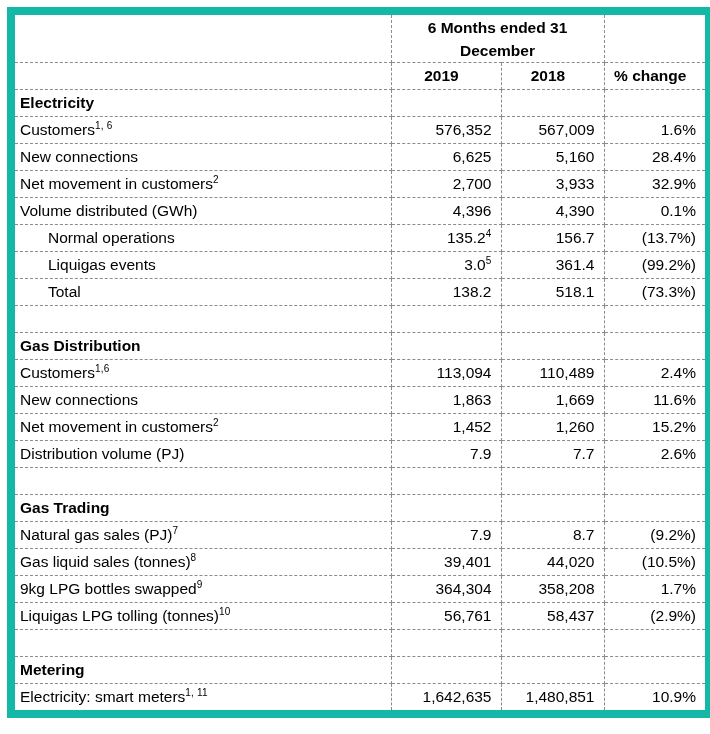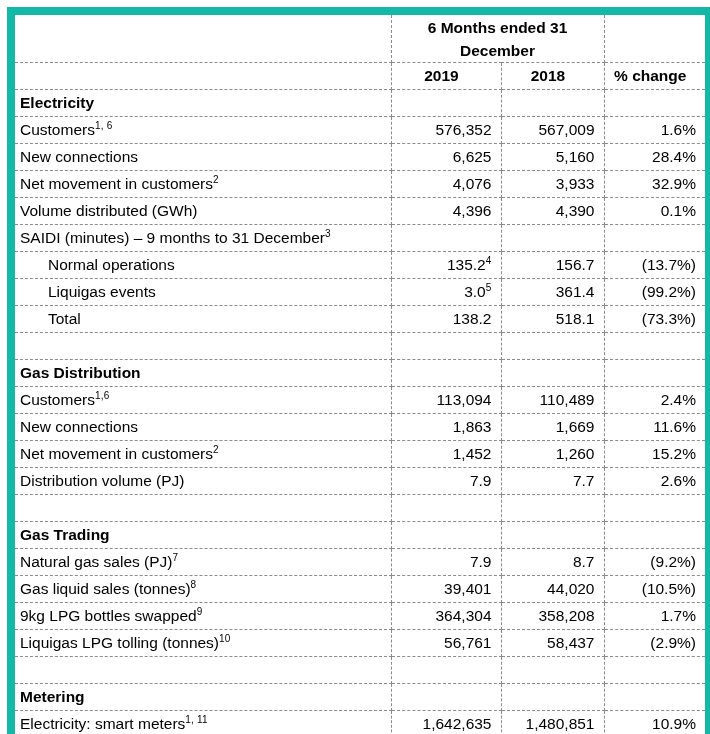--- a/index.html
+++ b/index.html
@@ -91,35 +91,29 @@
           <td class="num">1.6%</td>
         </tr>
         <tr>
           <td class="lbl">New connections</td>
           <td class="num">6,625</td>
           <td class="num">5,160</td>
           <td class="num">28.4%</td>
         </tr>
         <tr>
           <td class="lbl">Net movement in customers<sup>2</sup></td>
-          <td class="num">4,076</td>
+          <td class="num">2,700</td>
           <td class="num">3,933</td>
           <td class="num">32.9%</td>
         </tr>
         <tr>
           <td class="lbl">Volume distributed (GWh)</td>
           <td class="num">4,396</td>
           <td class="num">4,390</td>
           <td class="num">0.1%</td>
-        </tr>
-        <tr>
-          <td class="lbl">SAIDI (minutes) – 9 months to 31 December<sup>3</sup></td>
-          <td class="num"></td>
-          <td class="num"></td>
-          <td class="num"></td>
         </tr>
         <tr>
           <td class="lbl ind">Normal operations</td>
           <td class="num">135.2<sup>4</sup></td>
           <td class="num">156.7</td>
           <td class="num">(13.7%)</td>
         </tr>
         <tr>
           <td class="lbl ind">Liquigas events</td>
           <td class="num">3.0<sup>5</sup></td>

